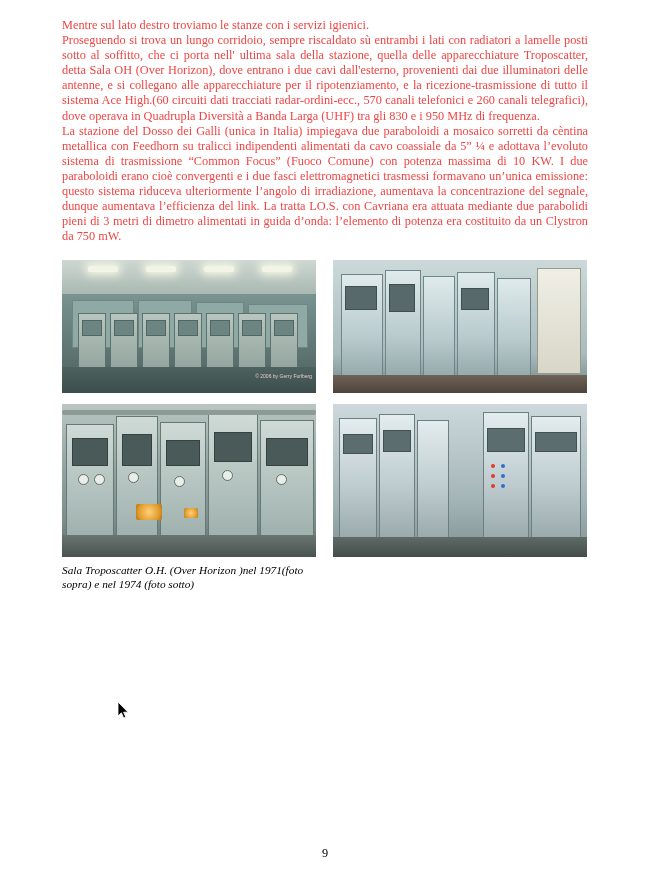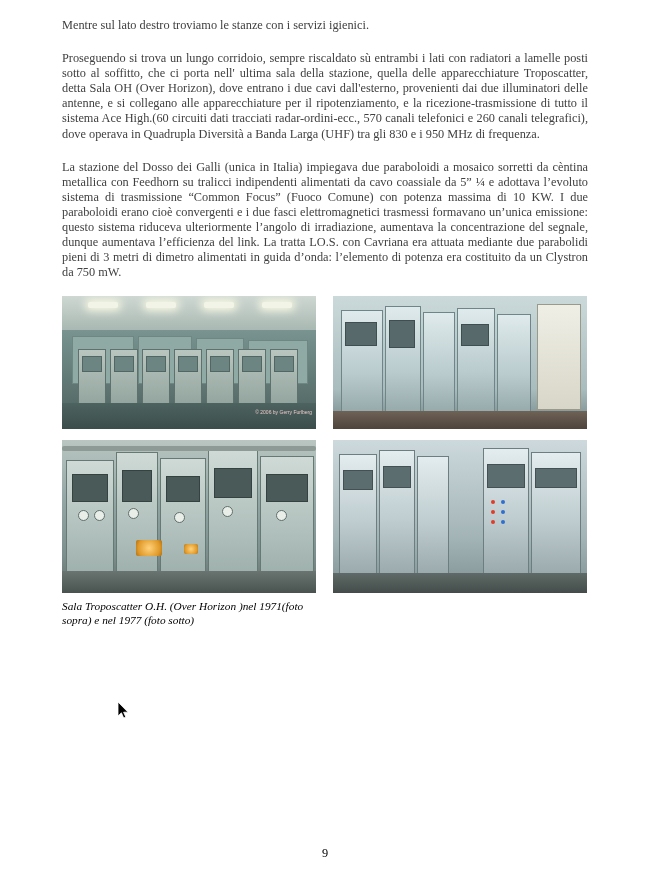--- a/index.html
+++ b/index.html
@@ -19,28 +19,28 @@
     position: relative;
     width: 650px;
     height: 885px;
     box-sizing: border-box;
     padding: 18px 62px 0 62px;
   }
   .body-text {
     font-size: 12.3px;
     line-height: 15.1px;
     text-align: justify;
-    color: #404040;
+    color: #ef4444;
   }
   .body-text p {
     margin: 0;
     text-indent: 0;
   }
   .body-text p + p {
-    margin-top: 18px;
+    margin-top: 0px;
   }
 
   .figures {
     margin-top: 16px;
     display: flex;
     flex-wrap: wrap;
     gap: 0px 17px;
     width: 530px;
   }
   .photo {
@@ -281,21 +281,21 @@
       <div class="ledred" style="left:158px; top:80px;"></div>
       <div class="ledblue" style="left:168px; top:60px;"></div>
       <div class="ledblue" style="left:168px; top:70px;"></div>
       <div class="ledblue" style="left:168px; top:80px;"></div>
       <div class="floor"></div>
     </div>
 
   </div>
 
   <div class="captions">
-    <div class="caption">Sala Troposcatter O.H. (Over Horizon )nel 1971(foto sopra) e nel 1977 (foto sotto)</div>
+    <div class="caption">Sala Troposcatter O.H. (Over Horizon )nel 1971(foto sopra) e nel 1974 (foto sotto)</div>
   </div>
 
   <div class="page-number">9</div>
 
   <div class="cursor">
     <svg width="11" height="17" viewBox="0 0 11 17" xmlns="http://www.w3.org/2000/svg">
       <polygon points="0,0 0,14 3.4,10.8 5.7,16 7.8,15.1 5.6,10.2 10,10.2" fill="#000000" stroke="#ffffff" stroke-width="0.8"></polygon>
     </svg>
   </div>
 

